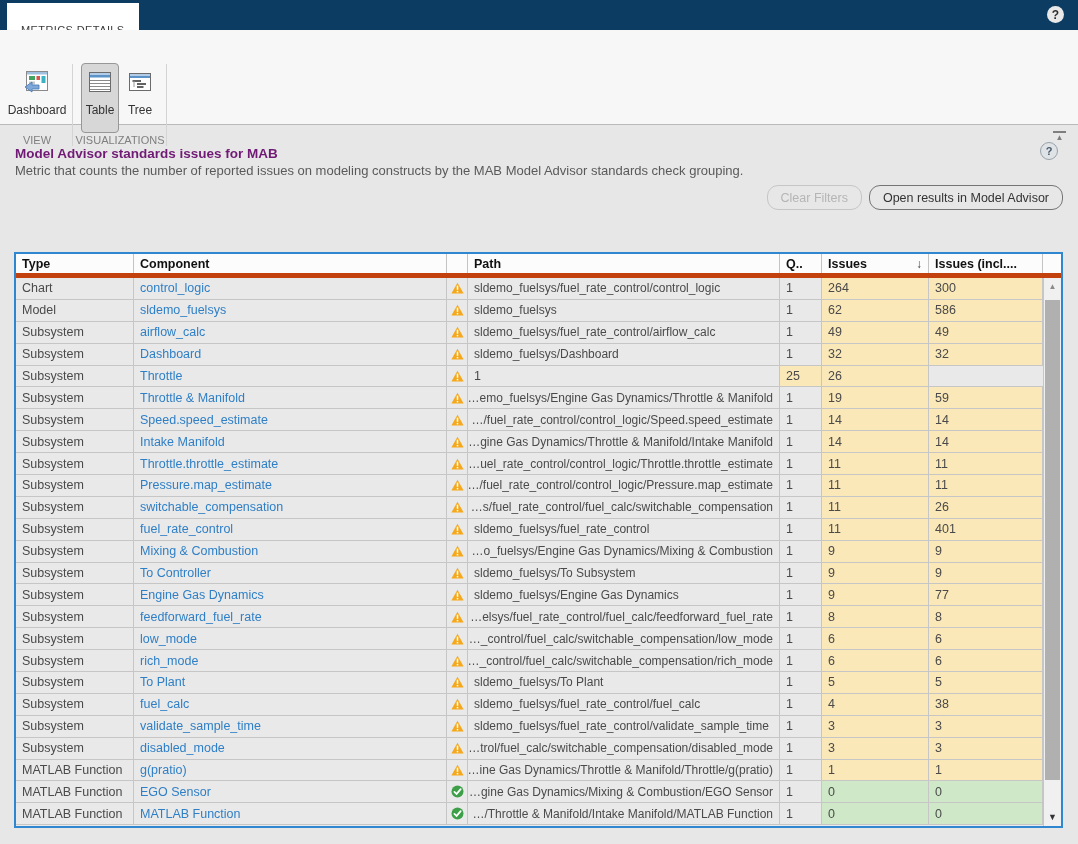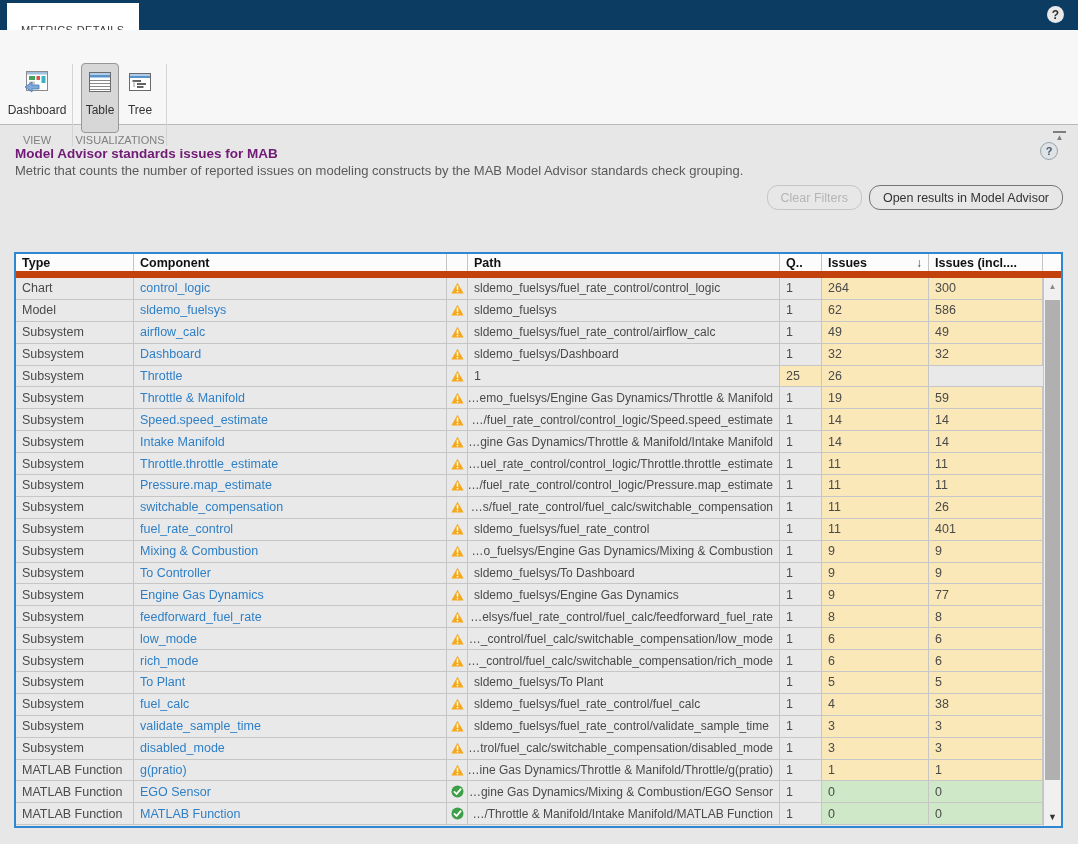--- a/index.html
+++ b/index.html
@@ -55,21 +55,21 @@
   }
   .btn.disabled{border:1px solid #c6c6c6;color:#b5b5b5;}
   .btn.enabled{border:1px solid #757575;color:#333;cursor:pointer;}
   
   .metrics-table{
     position:absolute;left:14px;top:252px;width:1049px;height:576px;
     border:2px solid #2f86d1;box-sizing:border-box;background:#e9e9e9;overflow:hidden;
   }
   .thead{
     display:grid;grid-template-columns:118px 313px 21px 312px 42px 107px 114px 18px;
-    height:24px;background:#fcfcfc;border-bottom:7px solid #c2410c;box-sizing:border-box;
+    height:24px;background:#fcfcfc;border-bottom:5px solid #c2410c;box-sizing:border-box;
   }
   .th{
     font-size:12.5px;font-weight:bold;color:#111;padding:0 6px;
     display:flex;align-items:center;border-right:1px solid #c4c4c4;box-sizing:border-box;
     overflow:hidden;white-space:nowrap;cursor:pointer;
   }
   .th:last-child{border-right:none;cursor:default;}
   .th .sort-glyph{margin-left:auto;font-size:12px;color:#444;font-weight:normal;}
   .tbody{position:relative;height:548px;}
   .trow{
@@ -394,21 +394,21 @@
   <div class="trow">
     <div class="cell c-type">Subsystem</div>
     <div class="cell c-comp">To Controller</div>
     <div class="cell c-icon">
           <svg width="13" height="12" viewBox="0 0 13 12">
             <path d="M6.5 0.8 L12.6 11.4 H0.4 Z" fill="#F5A81C"></path>
             <rect x="5.75" y="3.6" width="1.5" height="4.2" fill="#fff"></rect>
             <rect x="5.75" y="8.9" width="1.5" height="1.5" fill="#fff"></rect>
           </svg>
         </div>
-    <div class="cell c-path">sldemo_fuelsys/To Dashboard</div>
+    <div class="cell c-path">sldemo_fuelsys/To Subsystem</div>
     <div class="cell c-q">1</div>
     <div class="cell c-iss">9</div>
     <div class="cell c-issincl">9</div>
   </div>
 
   <div class="trow">
     <div class="cell c-type">Subsystem</div>
     <div class="cell c-comp">Engine Gas Dynamics</div>
     <div class="cell c-icon">
           <svg width="13" height="12" viewBox="0 0 13 12">

